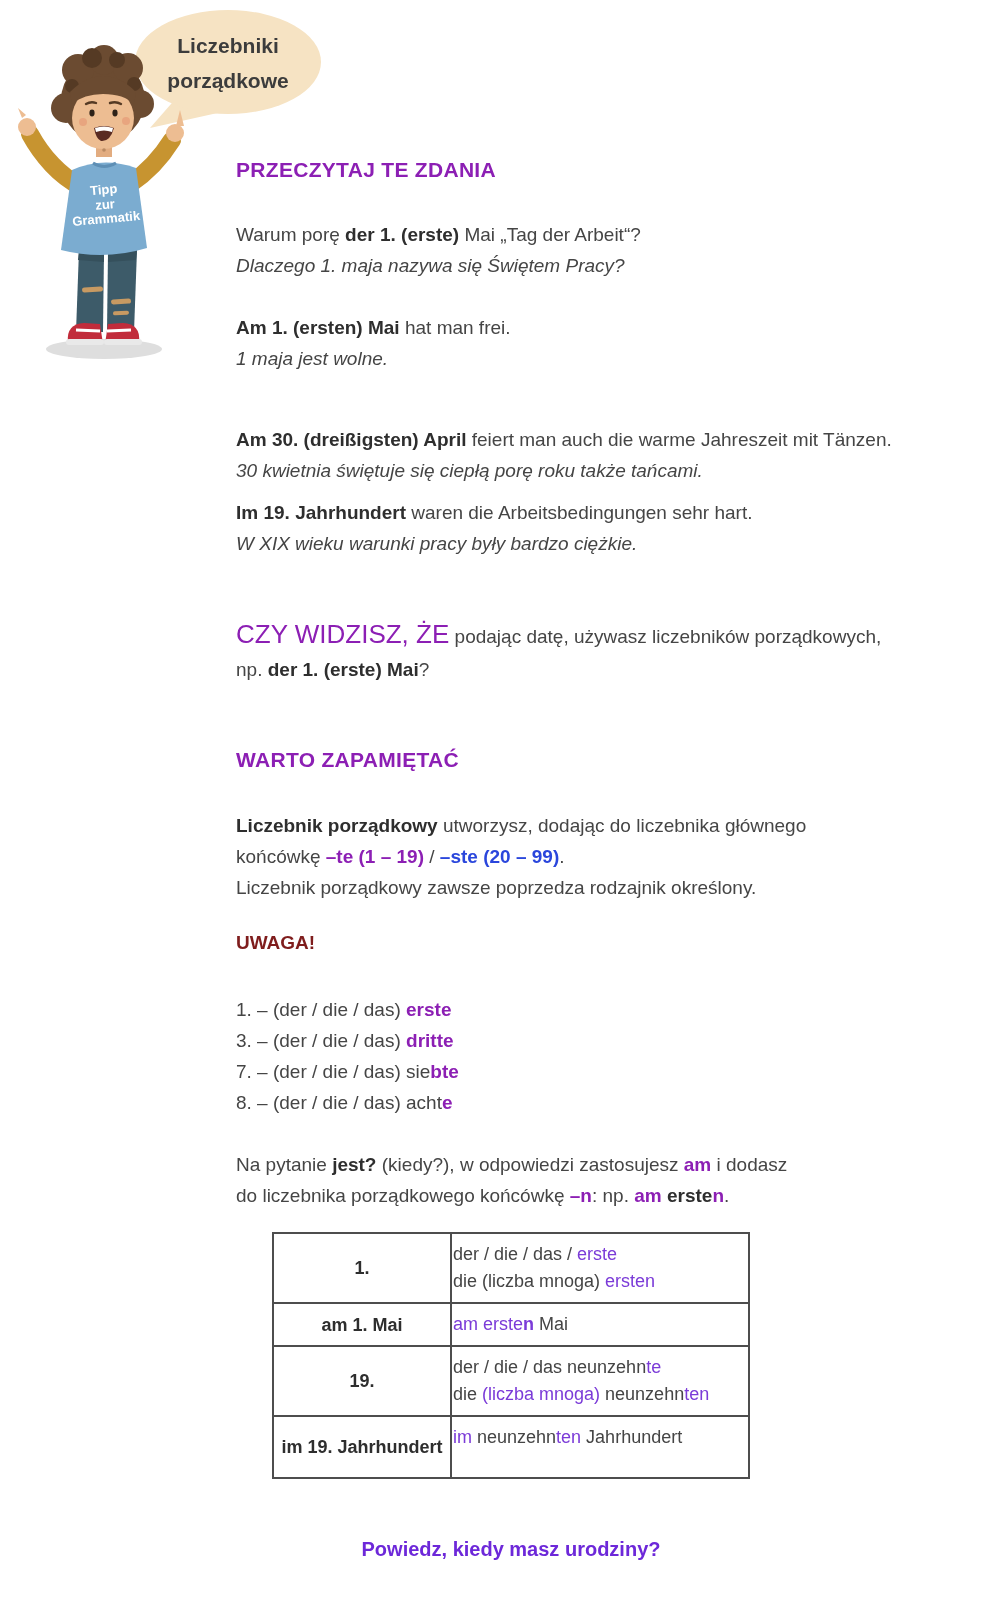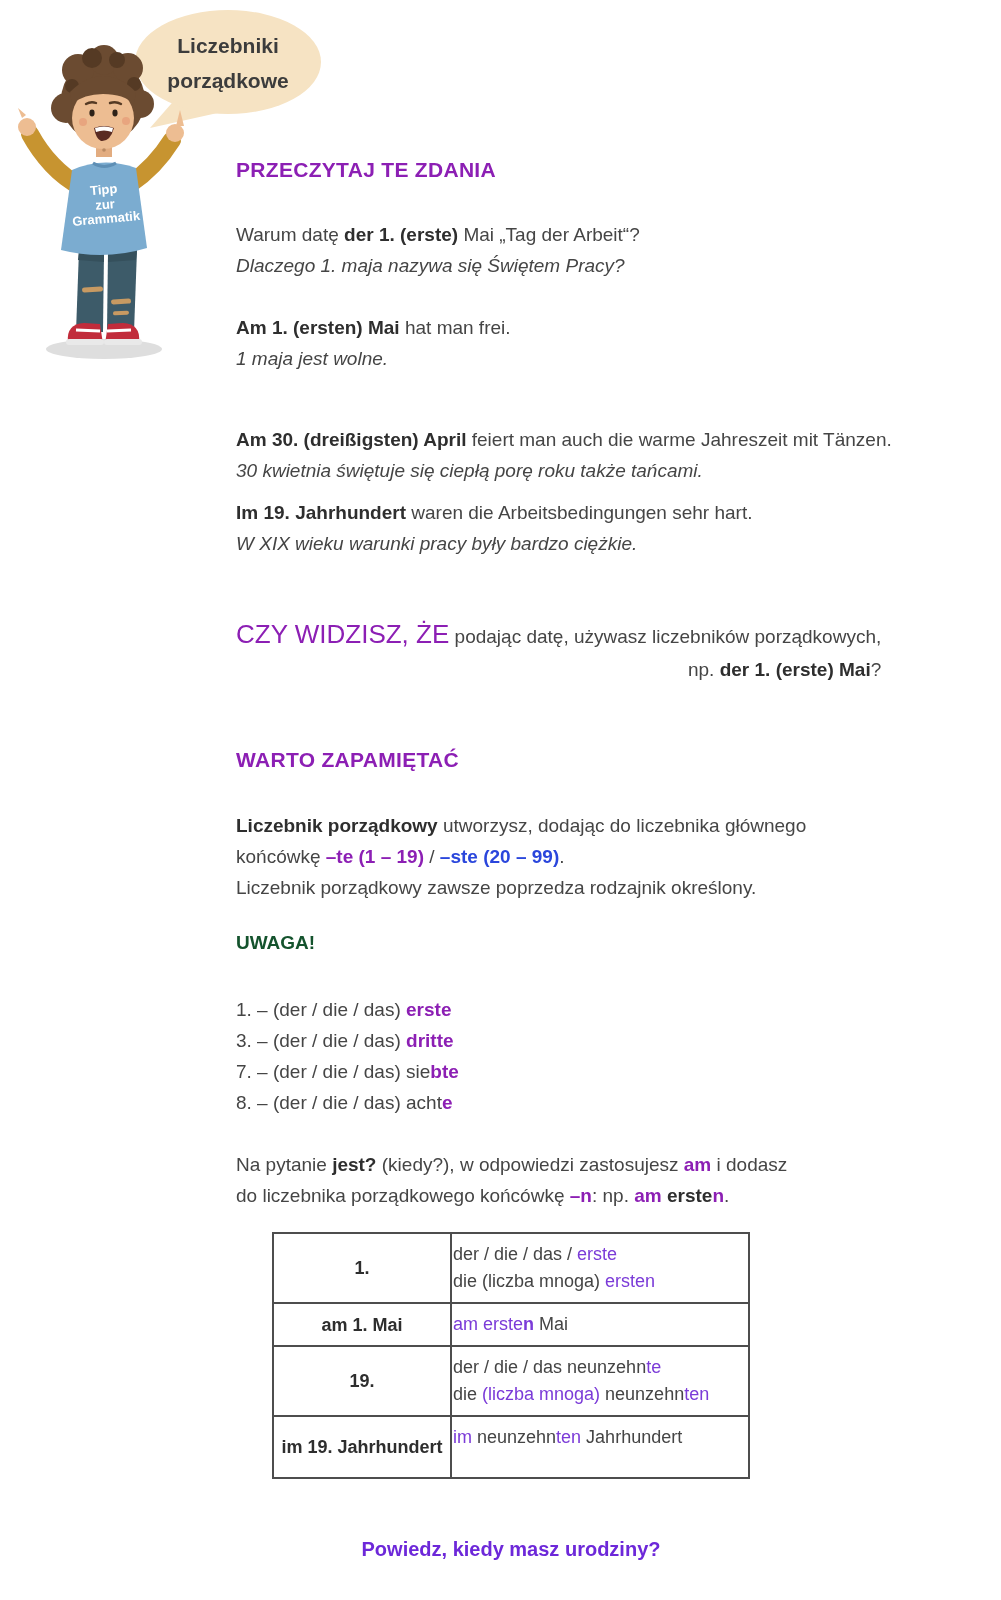--- a/index.html
+++ b/index.html
@@ -8,21 +8,21 @@
   .abs{position:absolute;}
   
   .h-purple{font-size:21px;font-weight:700;color:#8C1FB4;letter-spacing:.3px;}
   .body-line{font-size:19px;line-height:31px;white-space:nowrap;}
   .it{font-style:italic;}
   .b{font-weight:700;color:#2E2E2E;}
   .purple{color:#8C1FB4;}
   .violet{color:#7B3BD8;}
   .blue{color:#2A46DC;}
   .big{font-size:26px;}
-  .uwaga{font-size:19px;font-weight:700;color:#14532d;}
+  .uwaga{font-size:19px;font-weight:700;color:#7f1d1d;}
   
   .bubble-text{width:190px;text-align:center;font-size:21px;font-weight:700;color:#3C3C3C;line-height:35px;}
   .shirt-text{width:100px;text-align:center;color:#fff;font-weight:700;font-size:13px;line-height:14.5px;
               transform:rotate(-5deg);}
   
   .gtable{position:absolute;left:272px;top:1232px;width:478px;border-collapse:collapse;}
   .gtable td{border:2px solid #4D4D4D;font-size:18px;vertical-align:middle;}
   .gtable td.lab{width:168px;text-align:center;font-weight:700;color:#2E2E2E;line-height:24px;padding:8px 4px;}
   .gtable td.val{padding:7px 6px 7px 1px;line-height:27px;color:#454545;}
   .rowline{display:block;}
@@ -112,40 +112,40 @@
 
   <div class="abs shirt-text" style="left:55px;top:183px;">
     <div>Tipp</div>
     <div>zur</div>
     <div>Grammatik</div>
   </div>
 
   <div class="abs h-purple" style="left:236px;top:158px;">PRZECZYTAJ TE ZDANIA</div>
 
   <div class="abs" style="left:236px;top:219px;">
-    <div class="body-line"><span>Warum datę </span><span class="b">der 1. (erste)</span><span> Mai „Tag der Arbeit“?</span></div>
+    <div class="body-line"><span>Warum porę </span><span class="b">der 1. (erste)</span><span> Mai „Tag der Arbeit“?</span></div>
     <div class="body-line it">Dlaczego 1. maja nazywa się Świętem Pracy?</div>
   </div>
 
   <div class="abs" style="left:236px;top:312px;">
     <div class="body-line"><span class="b">Am 1. (ersten) Mai</span><span> hat man frei.</span></div>
     <div class="body-line it">1 maja jest wolne.</div>
   </div>
 
   <div class="abs" style="left:236px;top:424px;">
     <div class="body-line"><span class="b">Am 30. (dreißigsten) April</span><span> feiert man auch die warme Jahreszeit mit Tänzen.</span></div>
     <div class="body-line it">30 kwietnia świętuje się ciepłą porę roku także tańcami.</div>
   </div>
 
   <div class="abs" style="left:236px;top:497px;">
     <div class="body-line"><span class="b">Im 19. Jahrhundert</span><span> waren die Arbeitsbedingungen sehr hart.</span></div>
     <div class="body-line it">W XIX wieku warunki pracy były bardzo ciężkie.</div>
   </div>
 
-  <div class="abs" style="left:236px;top:617px;text-align:right;">
+  <div class="abs" style="left:236px;top:617px;">
     <div class="body-line" style="line-height:34px;"><span class="purple big">CZY WIDZISZ, ŻE</span><span> podając datę, używasz liczebników porządkowych,</span></div>
     <div class="body-line"><span>np. </span><span class="b">der 1. (erste) Mai</span><span>?</span></div>
   </div>
 
   <div class="abs h-purple" style="left:236px;top:748px;">WARTO ZAPAMIĘTAĆ</div>
 
   <div class="abs" style="left:236px;top:810px;">
     <div class="body-line"><span class="b">Liczebnik porządkowy</span><span> utworzysz, dodając do liczebnika głównego</span></div>
     <div class="body-line"><span>końcówkę </span><span class="purple b">–te (1 – 19)</span><span> / </span><span class="blue b">–ste (20 – 99)</span><span>.</span></div>
     <div class="body-line"><span>Liczebnik porządkowy zawsze poprzedza rodzajnik określony.</span></div>

